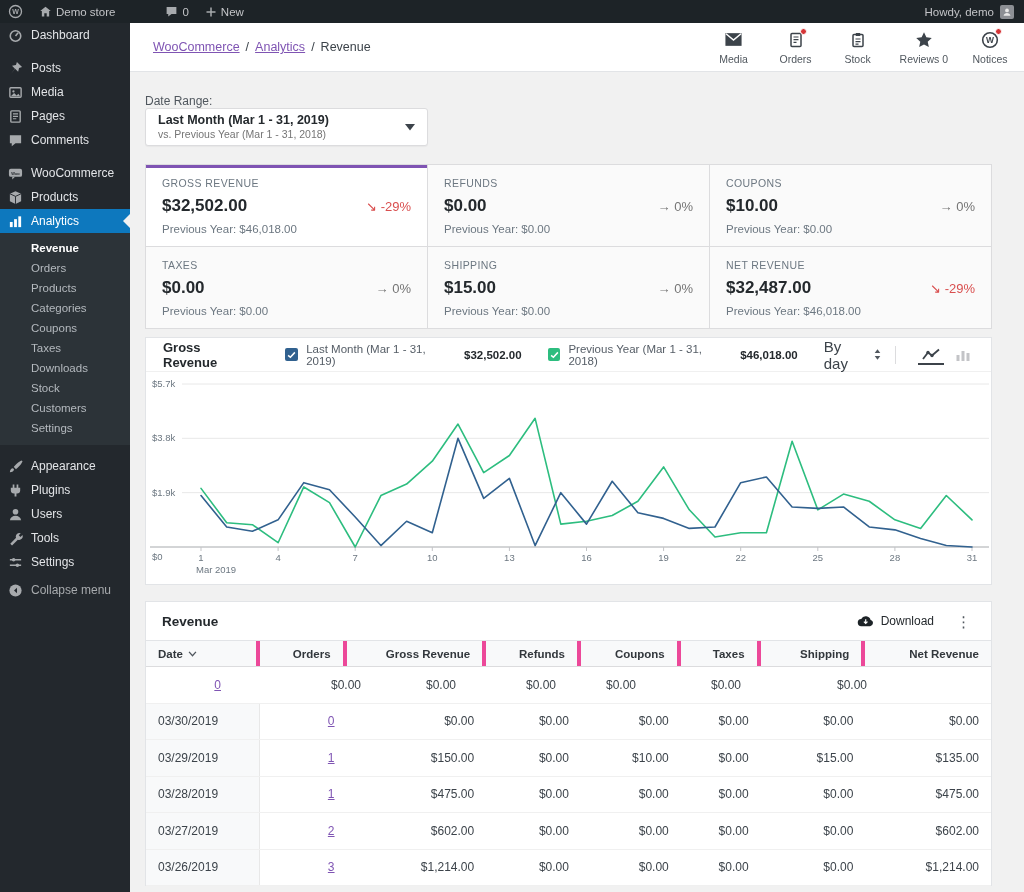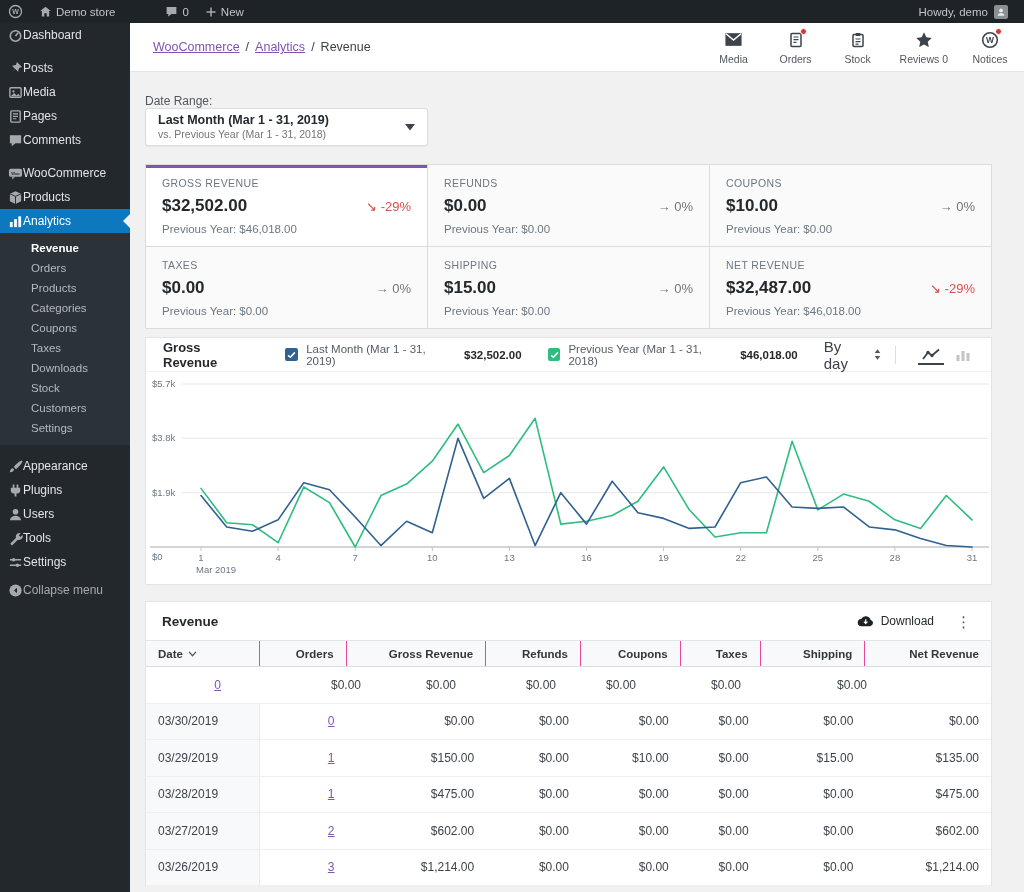--- a/index.html
+++ b/index.html
@@ -3,27 +3,27 @@
 <meta charset="utf-8">
 <style>
   * { margin:0; padding:0; box-sizing:border-box; }
   html,body { width:1024px; height:892px; overflow:hidden; font-family:"Liberation Sans", sans-serif; background:#1d2327; }
   svg { display:block; }
 
   
   .admin-bar { position:absolute; top:0; left:0; width:1024px; height:23px; background:#1d2327; color:#c3c4c7; display:flex; align-items:center; font-size:11.5px; z-index:50; }
   .ab-item { display:flex; align-items:center; gap:4px; padding:0 8px; height:100%; cursor:pointer; }
   .ab-item .ab-ic { display:flex; align-items:center; color:#a7aaad; }
-  .ab-right { margin-left:auto; display:flex; align-items:center; gap:6px; padding-right:16px; }
+  .ab-right { margin-left:auto; display:flex; align-items:center; gap:6px; padding-right:10px; }
   .avatar { width:14px; height:14px; background:#8c8f94; border-radius:2px; display:flex; align-items:center; justify-content:center; }
 
   
   .sidebar { position:absolute; top:23px; left:0; bottom:0; width:130px; background:#23282d; color:#e2e4e7; font-size:12px; z-index:40; }
   .menu-sep { height:9px; }
-  .menu-item { position:relative; display:flex; align-items:center; gap:0; height:24px; padding:0 8px; cursor:pointer; color:#e2e4e7; }
+  .menu-item { position:relative; display:flex; align-items:center; gap:8px; height:24px; padding:0 8px; cursor:pointer; color:#e2e4e7; }
   .menu-item .mi-icon { width:15px; height:15px; color:#a7aaad; flex:0 0 15px; display:flex; align-items:center; }
   .menu-item.active { background:#0d78be; color:#fff; }
   .menu-item.active .mi-icon { color:#fff; }
   .menu-item.active::after { content:""; position:absolute; right:0; top:50%; margin-top:-7px; border-top:7px solid transparent; border-bottom:7px solid transparent; border-right:7px solid #f1f1f1; }
   .submenu { background:#2c3338; padding:5px 0 7px; }
   .submenu-item { height:20px; display:flex; align-items:center; padding:0 8px 0 31px; color:#b4b9be; font-size:11.5px; cursor:pointer; }
   .submenu-item.active { color:#fff; font-weight:bold; }
 
   
   .main { position:absolute; top:23px; left:130px; right:0; bottom:0; background:#f1f1f1; overflow:hidden; }
@@ -72,21 +72,21 @@
   .ct-btn.active { color:#3c434a; border-bottom-color:#3c434a; }
 
   
   .table-card { margin-top:16px; width:847px; background:#fff; border:1px solid #e2e4e7; border-bottom:none; }
   .table-head { height:39px; display:flex; align-items:center; padding:0 16px; border-bottom:1px solid #e2e4e7; }
   .table-title { font-size:13.5px; font-weight:bold; color:#24292d; }
   .table-actions { margin-left:auto; display:flex; align-items:center; gap:18px; }
   .dl-btn { display:flex; align-items:center; gap:7px; font-size:12px; color:#24292d; cursor:pointer; }
   .kebab { font-size:15px; color:#50575e; cursor:pointer; line-height:1; padding:2px 4px; }
   .thead { display:flex; background:#f8f9fa; border-bottom:1px solid #dcdcde; height:26px; }
-  .th { font-size:11.5px; font-weight:bold; color:#32373c; display:flex; align-items:center; padding:0 12px; border-right:1px solid #ec4899; cursor:pointer; }
+  .th { font-size:11.5px; font-weight:bold; color:#32373c; display:flex; align-items:center; padding:0 12px; border-right:4px solid #ec4899; cursor:pointer; }
   .th:last-child { border-right:none; }
   .th.num { justify-content:flex-end; }
   .sort-ic { margin-left:5px; color:#50575e; display:flex; }
   .trow { display:flex; height:36.5px; border-bottom:1px solid #f0f0f0; background:#fff; }
   .td { font-size:12px; color:#3c434a; display:flex; align-items:center; padding:0 12px; }
   .td.num { justify-content:flex-end; }
   .td.date { background:#f8f9fa; border-right:1px solid #e8e8e8; }
   .td a.orders-link { color:#7f54b3; text-decoration:underline; cursor:pointer; }
   .c0{width:114px;} .c1{width:87px;} .c2{width:140px;} .c3{width:95px;} .c4{width:100px;} .c5{width:80px;} .c6{width:105px;} .c7{width:126px;}
 </style>

